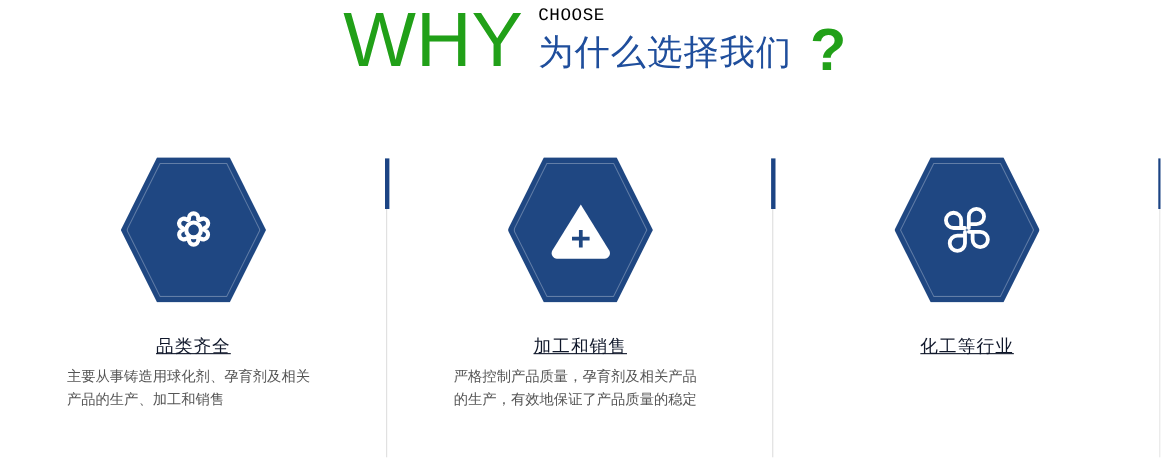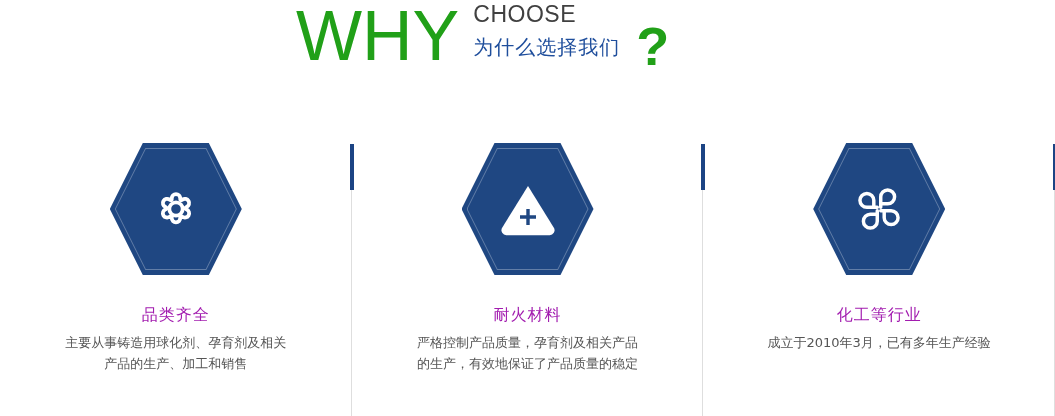--- a/index.html
+++ b/index.html
@@ -12,21 +12,21 @@
     height: 416px;
     overflow: hidden;
     font-family: "Liberation Sans", "DejaVu Sans", sans-serif;
     position: relative;
     -webkit-font-smoothing: antialiased;
   }
 
   
   .header {
     position: absolute;
-    left: 0;
+    left: 16px;
     top: 0;
     width: 877px;
     height: 96px;
     padding-left: 25px;
   }
   .header-inner {
     position: absolute;
     left: 296px;
     top: 0;
     display: flex;
@@ -41,29 +41,29 @@
     font-family: "Liberation Sans", sans-serif;
     margin-top: -2px;
   }
   .header-stack {
     display: flex;
     flex-direction: column;
     margin-left: 14px;
     margin-top: 1px;
   }
   .choose-word {
-    color: #404040;
-    font-size: 23px;
+    color: #000000;
+    font-size: 16px;
     line-height: 26px;
     letter-spacing: 0.5px;
-    font-family: Liberation Sans, sans-serif;
+    font-family: Liberation Mono, monospace;
   }
   .cn-title {
     color: #1f4e9c;
-    font-size: 20px;
+    font-size: 32px;
     line-height: 34px;
     letter-spacing: 1px;
     margin-top: 3px;
     font-family: "DejaVu Sans", sans-serif;
   }
   .qmark {
     color: #21a018;
     font-size: 54px;
     line-height: 60px;
     font-weight: bold;
@@ -150,33 +150,34 @@
     inset: 0;
     display: flex;
     align-items: center;
     justify-content: center;
   }
   .hex-icon svg { display: block; }
 
   
   .card-title {
     margin-top: 30px;
-    color: #a21caf;
+    color: #0f172a;
     font-size: 16px;
     line-height: 20px;
     letter-spacing: 1px;
     font-family: "DejaVu Sans", sans-serif;
+    text-decoration: underline;
   }
   .card-desc {
     margin-top: 7px;
     width: 230px;
     color: #555555;
     font-size: 13px;
     line-height: 21px;
-    text-align: center;
+    text-align: left;
     font-family: "DejaVu Sans", sans-serif;
     letter-spacing: 0px;
   }
 </style>
 </head>
 <body>
 
 <div class="header">
   <div class="header-inner">
     <div class="why-word">WHY</div>
@@ -215,21 +216,21 @@
       <div class="hex-outer"></div>
       <div class="hex-inner-border"></div>
       <div class="hex-inner-fill"></div>
       <div class="hex-icon">
         <svg width="62" height="54" viewBox="0 0 62 54" fill="none">
           <path d="M31 4 L57 46 a5 5 0 0 1 -4.3 7.2 H9.3 A5 5 0 0 1 5 46 Z" fill="#ffffff"></path>
           <path d="M31 27 v16 M23 35 h16" stroke="#1f4782" stroke-width="3.4" stroke-linecap="butt"></path>
         </svg>
       </div>
     </div>
-    <div class="card-title">耐火材料</div>
+    <div class="card-title">加工和销售</div>
     <div class="card-desc">严格控制产品质量，孕育剂及相关产品的生产，有效地保证了产品质量的稳定</div>
     <div class="divider">
       <div class="seg-blue"></div>
       <div class="seg-gray"></div>
     </div>
   </div>
 
   <div class="col">
     <div class="hex-wrap">
       <div class="hex-outer"></div>
@@ -240,21 +241,20 @@
           <g stroke="#ffffff" stroke-width="4" fill="none" stroke-linejoin="round">
             <path d="M28 28 H16 a8 8 0 1 1 8-8 v8 Z"></path>
             <path d="M32 28 V16 a8 8 0 1 1 8 8 h-8 Z"></path>
             <path d="M32 32 h12 a8 8 0 1 1 -8 8 v-8 Z"></path>
             <path d="M28 32 v12 a8 8 0 1 1 -8-8 h8 Z"></path>
           </g>
         </svg>
       </div>
     </div>
     <div class="card-title">化工等行业</div>
-    <div class="card-desc">成立于2010年3月，已有多年生产经验</div>
     <div class="divider">
       <div class="seg-blue"></div>
       <div class="seg-gray"></div>
     </div>
   </div>
 
 
 </div>
 
 </body></html>

